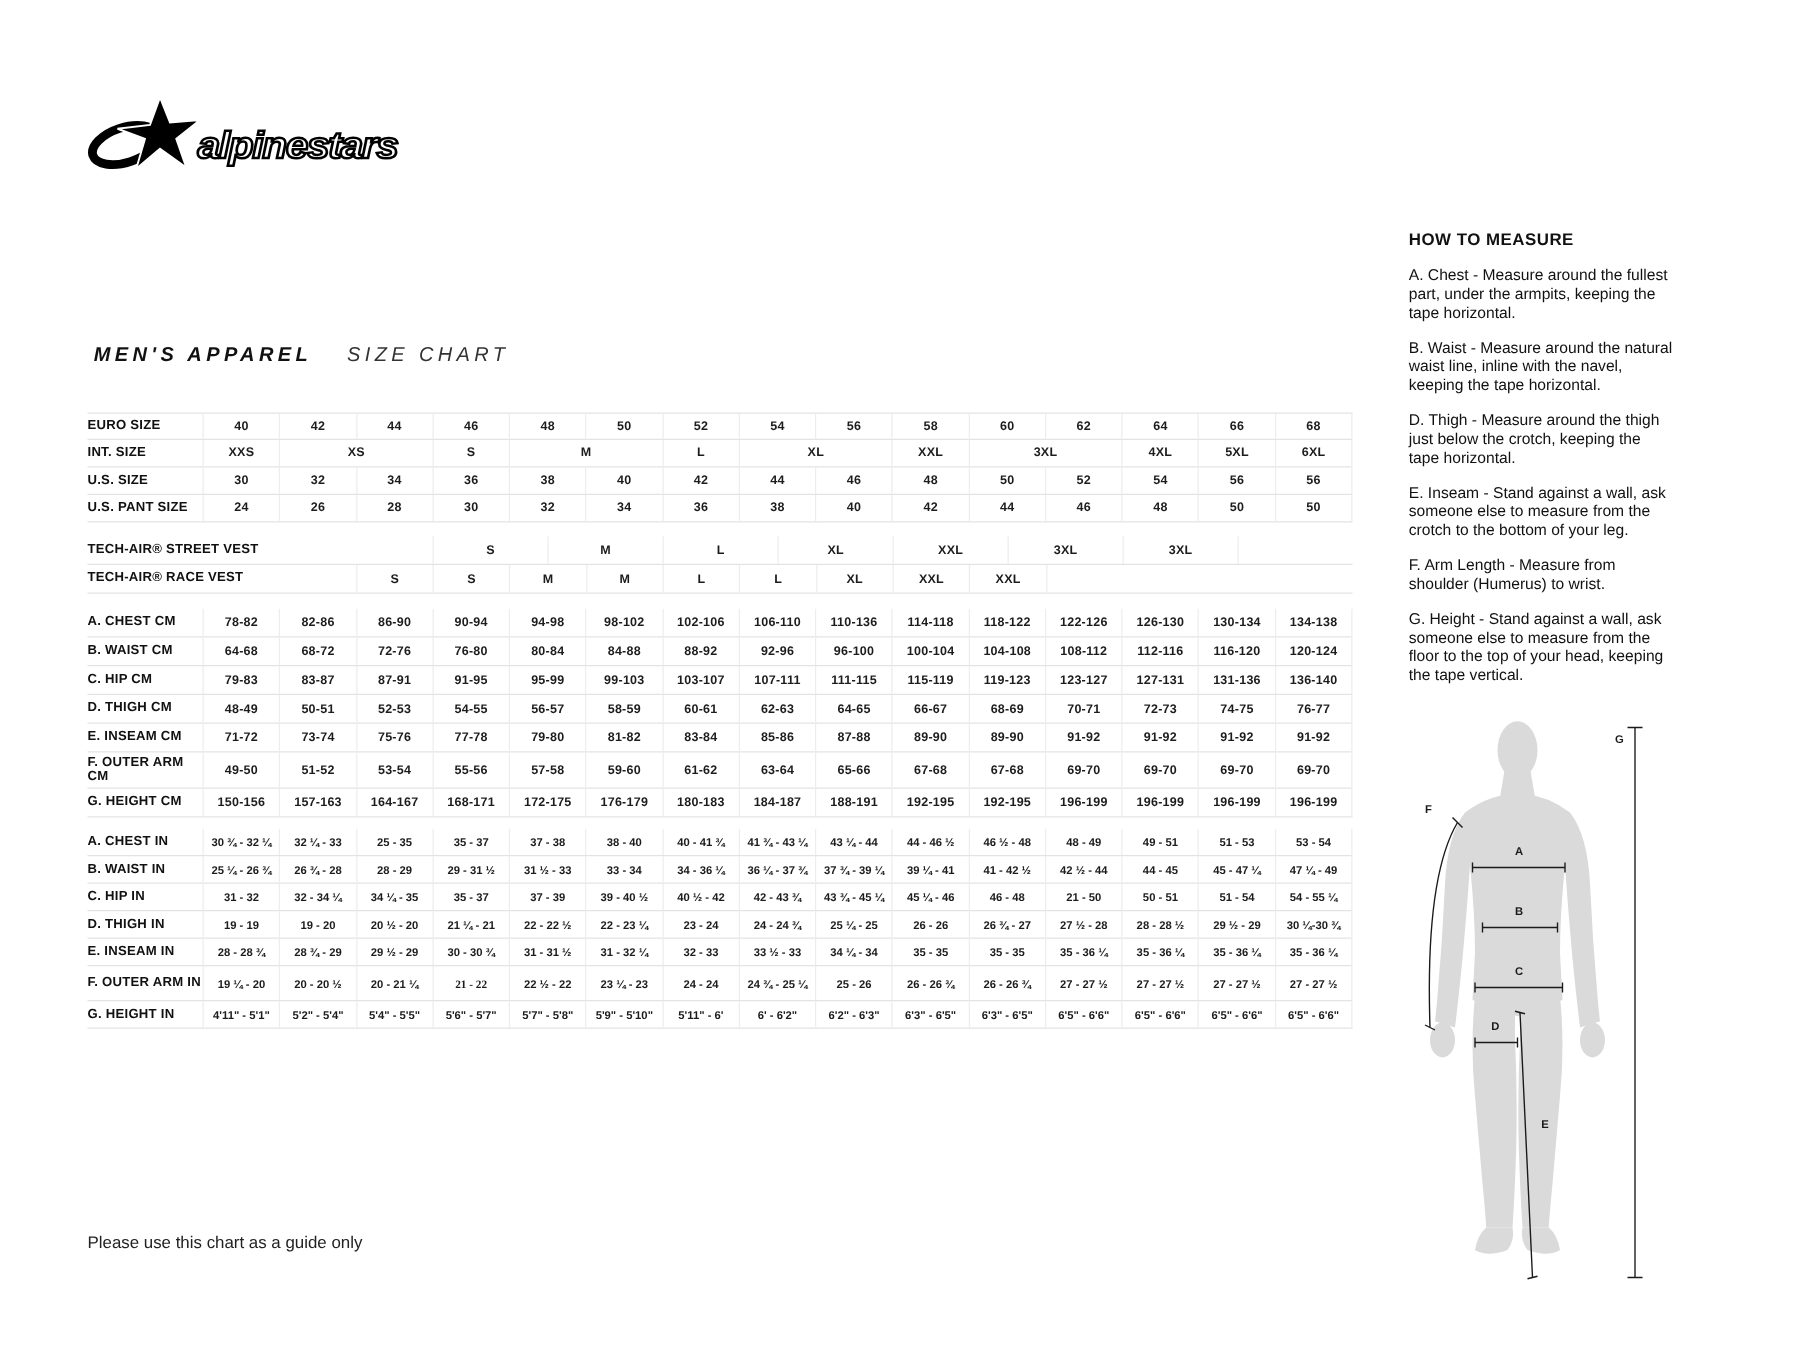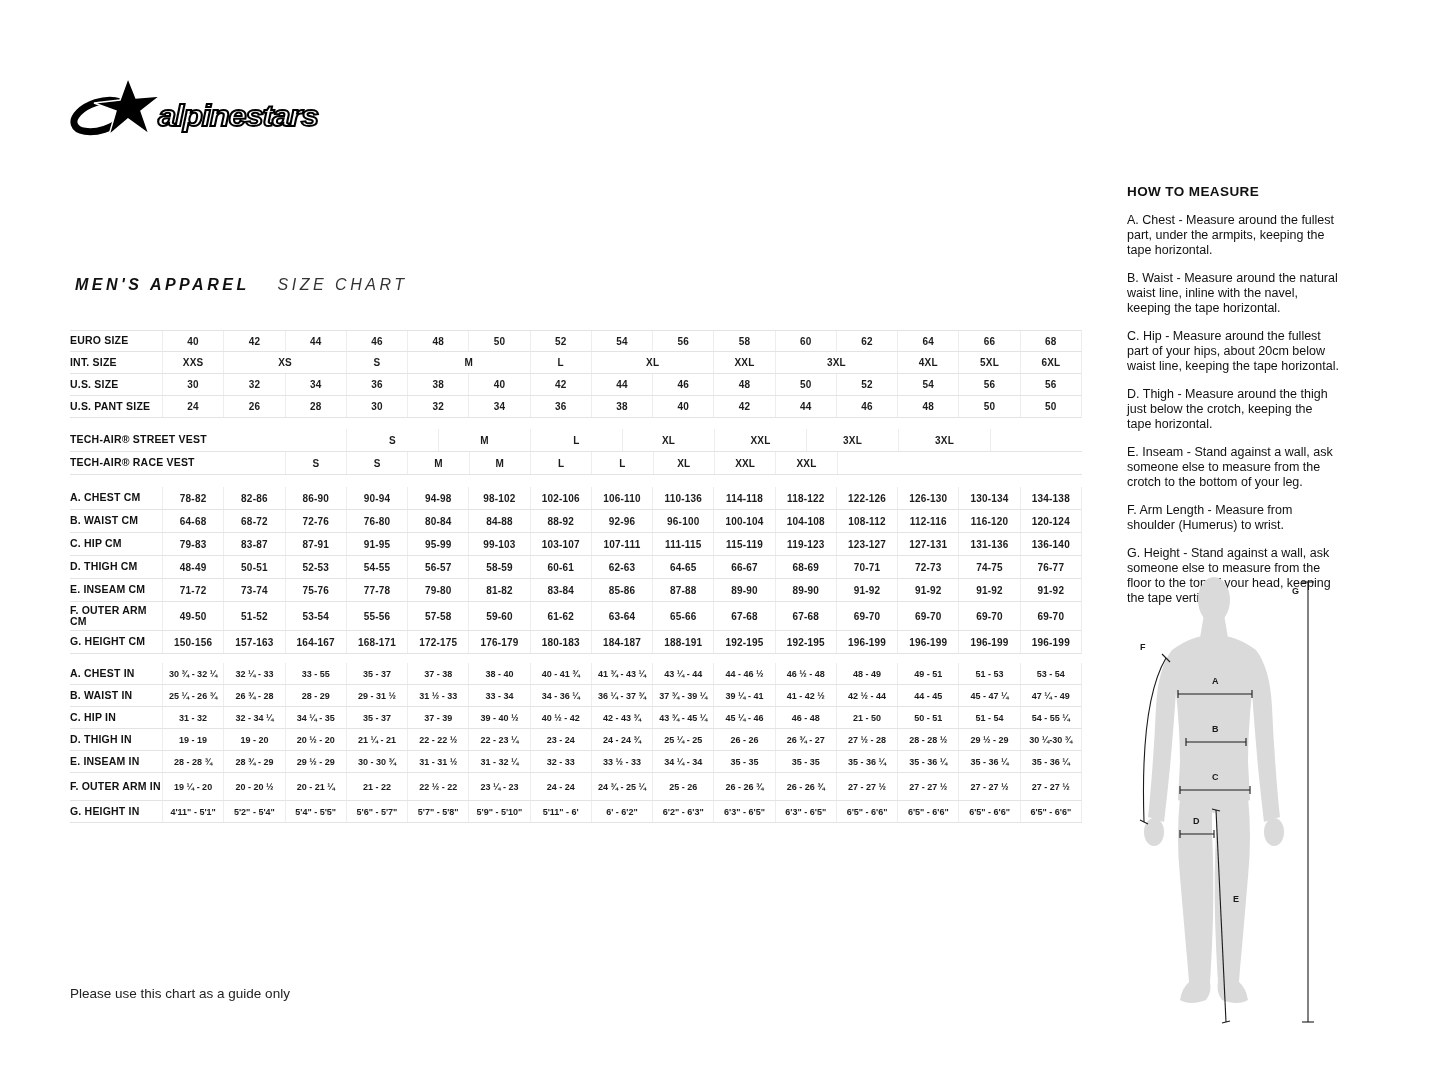--- a/index.html
+++ b/index.html
@@ -282,21 +282,21 @@
         <div class="cell" style="grid-column: span 2;">196-199</div>
         <div class="cell" style="grid-column: span 2;">196-199</div>
         <div class="cell" style="grid-column: span 2;">196-199</div>
         <div class="cell" style="grid-column: span 2;">196-199</div>
       </div>
       <div class="gaprow" style="height: 9px;"></div>
       <div class="srow h-in">
         <div class="rlabel">A. CHEST IN</div>
         <div class="cell" style="grid-column: span 2;">30 ¾ - 32 ¼</div>
         <div class="cell" style="grid-column: span 2;">32 ¼ - 33</div>
-        <div class="cell" style="grid-column: span 2;">33 - 55</div>
+        <div class="cell" style="grid-column: span 2;">25 - 35</div>
         <div class="cell" style="grid-column: span 2;">35 - 37</div>
         <div class="cell" style="grid-column: span 2;">37 - 38</div>
         <div class="cell" style="grid-column: span 2;">38 - 40</div>
         <div class="cell" style="grid-column: span 2;">40 - 41 ¾</div>
         <div class="cell" style="grid-column: span 2;">41 ¾ - 43 ¼</div>
         <div class="cell" style="grid-column: span 2;">43 ¼ - 44</div>
         <div class="cell" style="grid-column: span 2;">44 - 46 ½</div>
         <div class="cell" style="grid-column: span 2;">46 ½ - 48</div>
         <div class="cell" style="grid-column: span 2;">48 - 49</div>
         <div class="cell" style="grid-column: span 2;">49 - 51</div>
@@ -373,21 +373,21 @@
         <div class="cell" style="grid-column: span 2;">35 - 36 ¼</div>
         <div class="cell" style="grid-column: span 2;">35 - 36 ¼</div>
         <div class="cell" style="grid-column: span 2;">35 - 36 ¼</div>
         <div class="cell" style="grid-column: span 2;">35 - 36 ¼</div>
       </div>
       <div class="srow h-in tall">
         <div class="rlabel">F. OUTER ARM IN</div>
         <div class="cell" style="grid-column: span 2;">19 ¼ - 20</div>
         <div class="cell" style="grid-column: span 2;">20 - 20 ½</div>
         <div class="cell" style="grid-column: span 2;">20 - 21 ¼</div>
-        <div class="cell" style="grid-column: span 2;">21 - 22</div>
+        <div class="cell" style="grid-column: span 2; font-family: Liberation Serif, serif;">21 - 22</div>
         <div class="cell" style="grid-column: span 2;">22 ½ - 22</div>
         <div class="cell" style="grid-column: span 2;">23 ¼ - 23</div>
         <div class="cell" style="grid-column: span 2;">24 - 24</div>
         <div class="cell" style="grid-column: span 2;">24 ¾ - 25 ¼</div>
         <div class="cell" style="grid-column: span 2;">25 - 26</div>
         <div class="cell" style="grid-column: span 2;">26 - 26 ¾</div>
         <div class="cell" style="grid-column: span 2;">26 - 26 ¾</div>
         <div class="cell" style="grid-column: span 2;">27 - 27 ½</div>
         <div class="cell" style="grid-column: span 2;">27 - 27 ½</div>
         <div class="cell" style="grid-column: span 2;">27 - 27 ½</div>
@@ -411,21 +411,20 @@
         <div class="cell" style="grid-column: span 2;">6'5" - 6'6"</div>
         <div class="cell" style="grid-column: span 2;">6'5" - 6'6"</div>
       </div>
     </div>
 
   <div class="howto">
     <h3>HOW TO MEASURE</h3>
     <div id="howto-paragraphs">
         <p>A. Chest - Measure around the fullest part, under the armpits, keeping the tape horizontal.</p>
         <p>B. Waist - Measure around the natural waist line, inline with the navel, keeping the tape horizontal.</p>
-        <p>C. Hip - Measure around the fullest part of your hips, about 20cm below waist line, keeping the tape horizontal.</p>
         <p>D. Thigh - Measure around the thigh just below the crotch, keeping the tape horizontal.</p>
         <p>E. Inseam - Stand against a wall, ask someone else to measure from the crotch to the bottom of your leg.</p>
         <p>F. Arm Length - Measure from shoulder (Humerus) to wrist.</p>
         <p>G. Height - Stand against a wall, ask someone else to measure from the floor to the top of your head, keeping the tape vertical.</p>
       </div>
   </div>
 
   <div class="figure">
     <svg width="185" height="458" viewBox="0 0 185 458">
 

